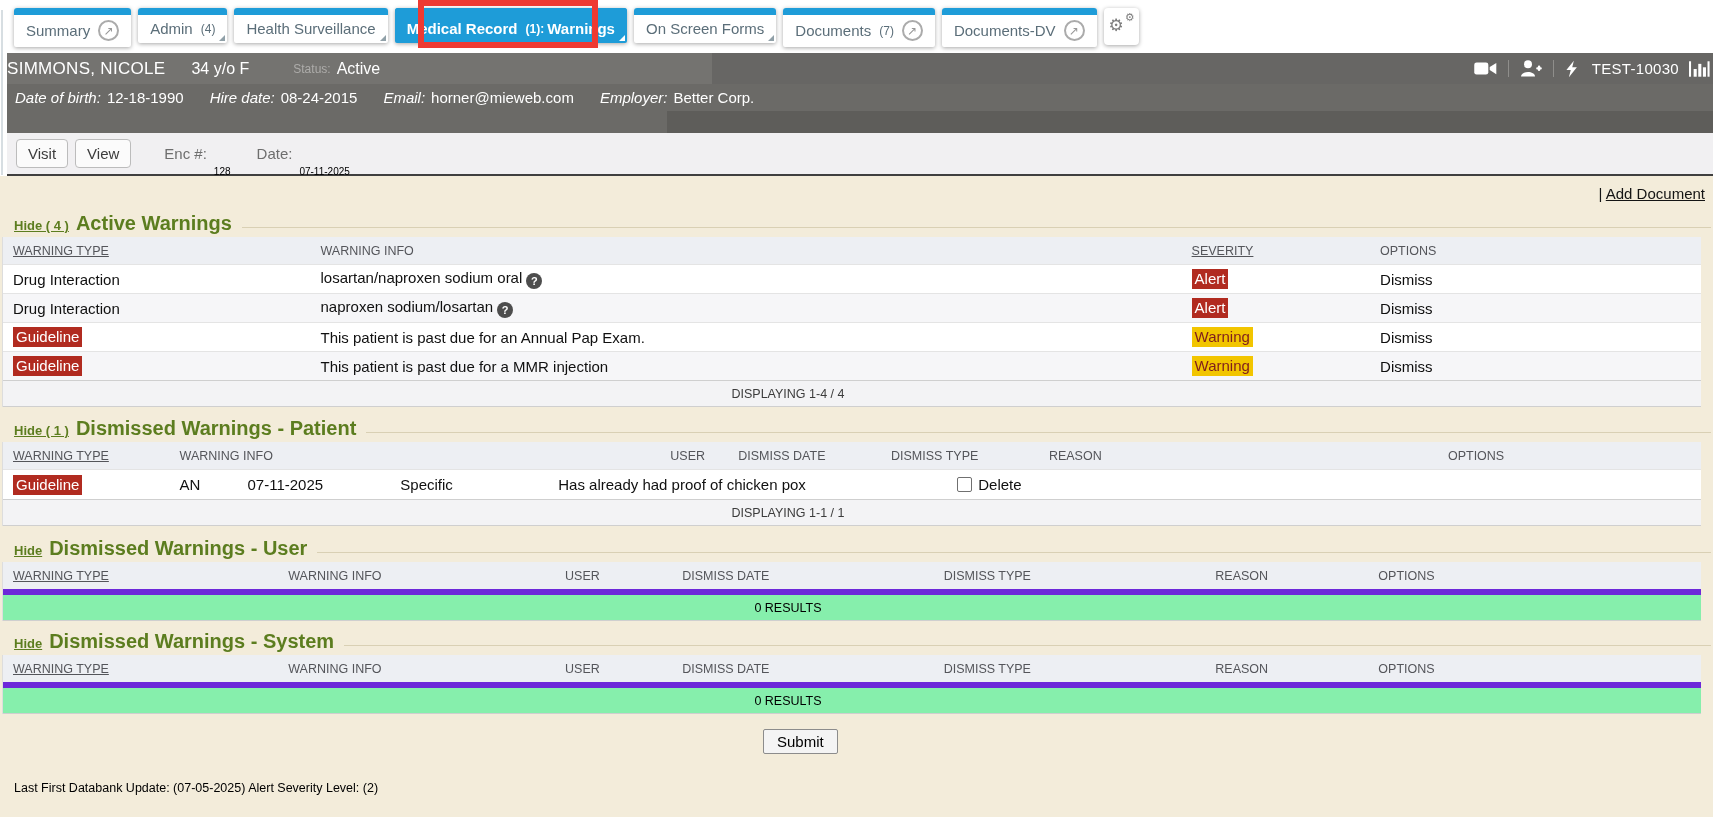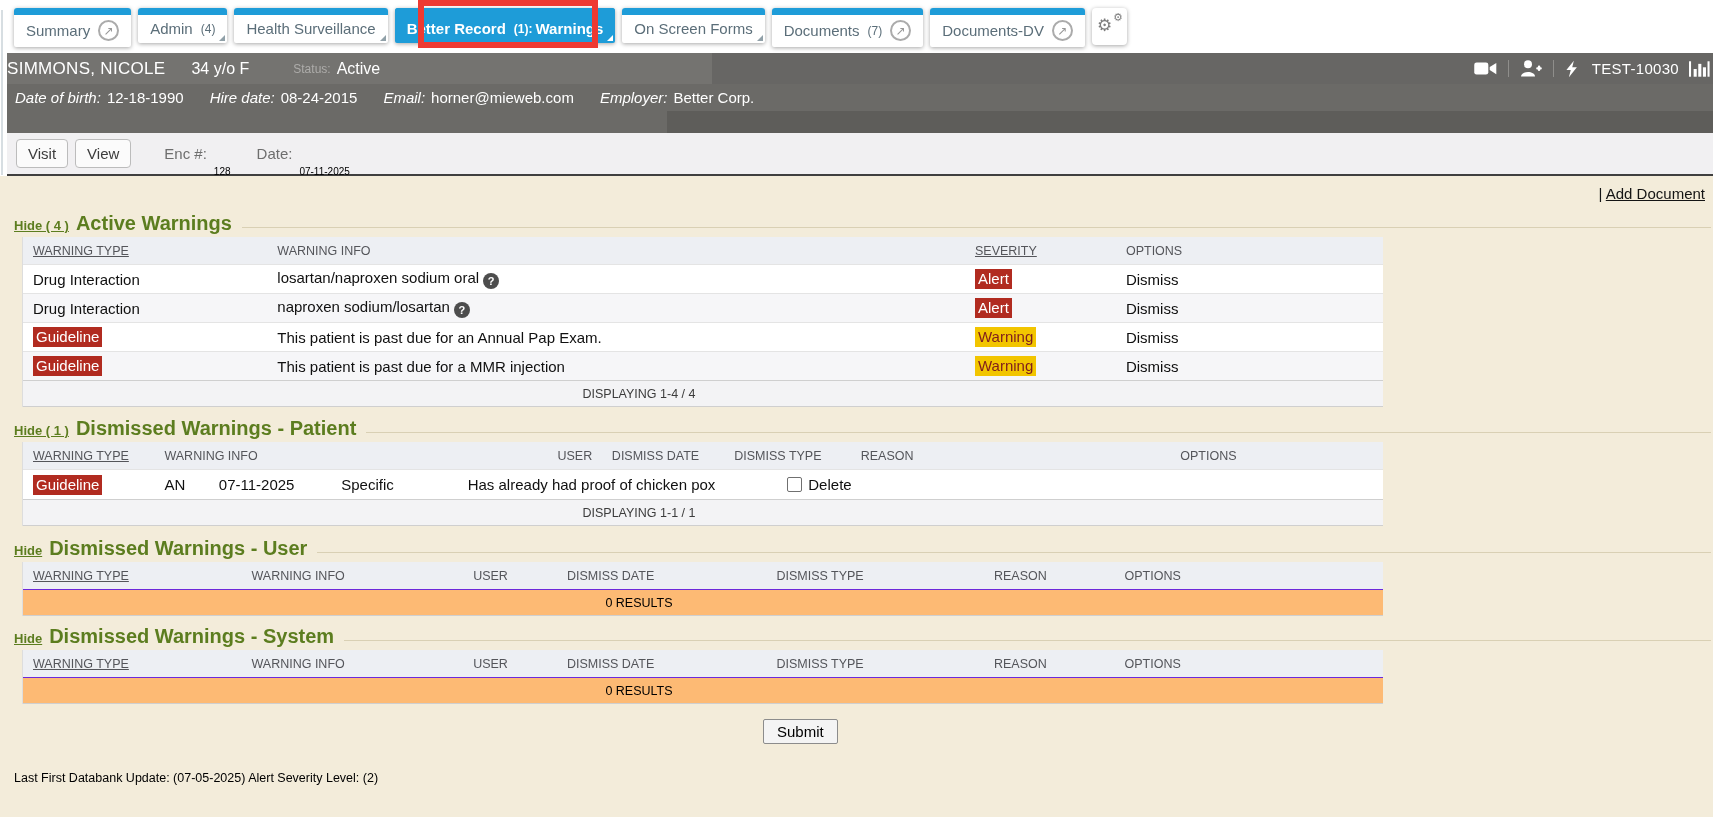--- a/index.html
+++ b/index.html
@@ -52,27 +52,27 @@
 
   
   .content { width:1713px; height:641px; background:#f3ecda; padding-top:9px; }
   .adddoc-row { text-align:right; padding-right:8px; font-size:15px; color:#141414; height:20px; }
   .adddoc-row a { color:#141414; text-decoration:underline; cursor:pointer; }
   .section-head { display:flex; align-items:baseline; margin:7px 0 0 14px; height:25px; }
   .hide-link { color:#5c7d1f; font-size:13px; font-weight:bold; text-decoration:underline; cursor:pointer; white-space:nowrap; }
   .section-title { color:#5c7d1f; font-size:20px; font-weight:bold; margin-left:7px; white-space:nowrap; }
   .legend-line { flex:1; height:1px; background:#d9d0b4; align-self:center; margin:6px 2px 0 10px; }
 
-  .table { margin-left:22px; width:1361px; background:#fff; border-left:1px solid #ddd; }
+  .table { margin-left:2px; width:1699px; background:#fff; border-left:1px solid #ddd; }
   .thead { display:flex; background:#edeff3; padding:7px 0 6px 0; font-size:12.5px; color:#54555a; align-items:center; }
   .th.sortable { text-decoration:underline; cursor:pointer; }
   .tr { display:flex; align-items:center; padding:4px 0; min-height:28px; font-size:15px; color:#101010; border-top:1px solid #e4e4e4; background:#fff; }
   .tr.alt { background:#f6f6f8; }
   .tfoot { text-align:center; padding:6px 128px 5px 0; font-size:12.5px; color:#3c3c3c; background:#f3f3f5; border-top:1px solid #cfcfcf; border-bottom:1px solid #cfcfcf; }
-  .tfoot.white { background:#fdba74; color:#000; border-top:1px solid #6d28d9; border-bottom:1px solid #cfcfcf; }
+  .tfoot.white { background:#86efac; color:#000; border-top:6px solid #6d28d9; border-bottom:1px solid #cfcfcf; }
 
   .badge { display:inline-block; padding:0 3px; line-height:20px; }
   .badge.sev-alert { background:#b12b20; color:#fff; }
   .badge.sev-warning { background:#f2c500; color:#7f1d1d; }
   .badge.type-guideline { background:#b12b20; color:#fff; }
   .help { display:inline-block; width:16px; height:16px; border-radius:50%; background:#4d4d4d; color:#fff; font-size:11px; font-weight:bold; text-align:center; line-height:16px; vertical-align:-2px; margin-left:4px; cursor:pointer; }
   .dismiss { color:#0e0e0e; cursor:pointer; }
   .checkbox { display:inline-block; width:15px; height:15px; border:1px solid #707070; background:#fff; border-radius:2px; vertical-align:-2px; margin-right:6px; cursor:pointer; }
 
   
@@ -116,21 +116,21 @@
       <div class="tab-top"></div>
       <div class="tab-body">
         <span>Health Surveillance</span>
       </div>
       <i class="fold"></i>
     </div>
 
     <div class="tab active">
       <div class="tab-top"></div>
       <div class="tab-body">
-        <span>Better Record</span>
+        <span>Medical Record</span>
         <span class="tab-count">(1):</span>
           <span style="margin-left:-5px;">Warnings</span>
       </div>
       <i class="fold"></i>
     </div>
 
     <div class="tab">
       <div class="tab-top"></div>
       <div class="tab-body">
         <span>On Screen Forms</span>

